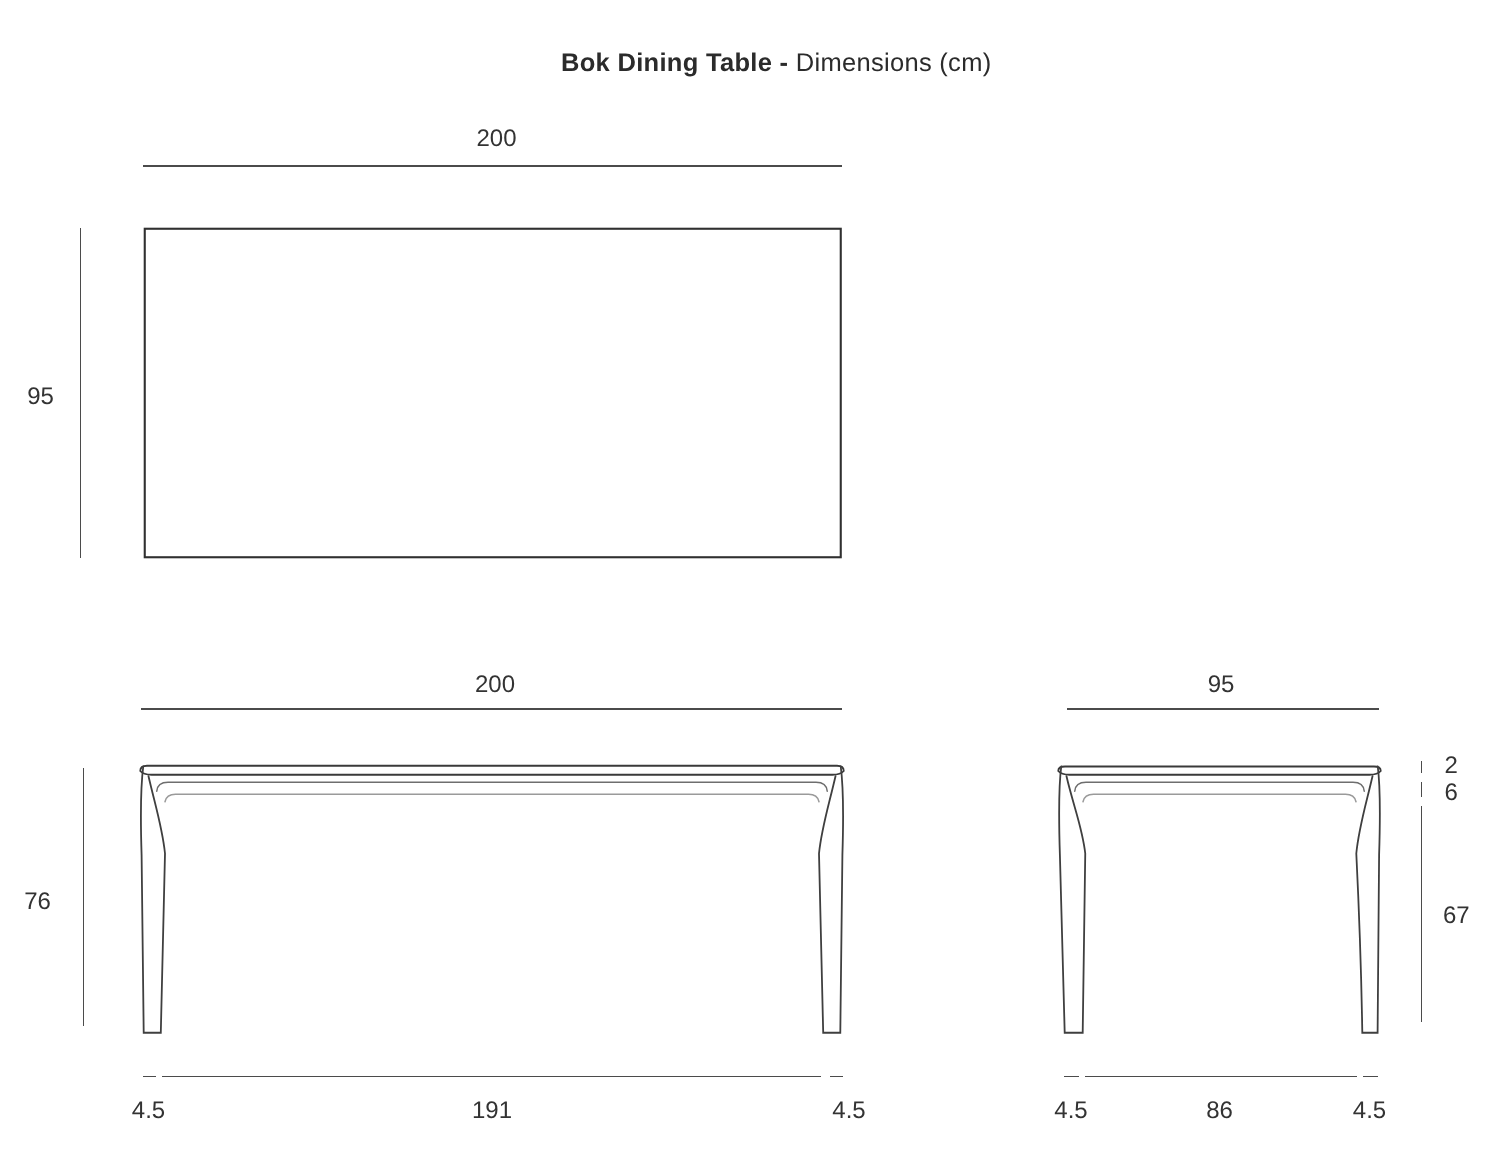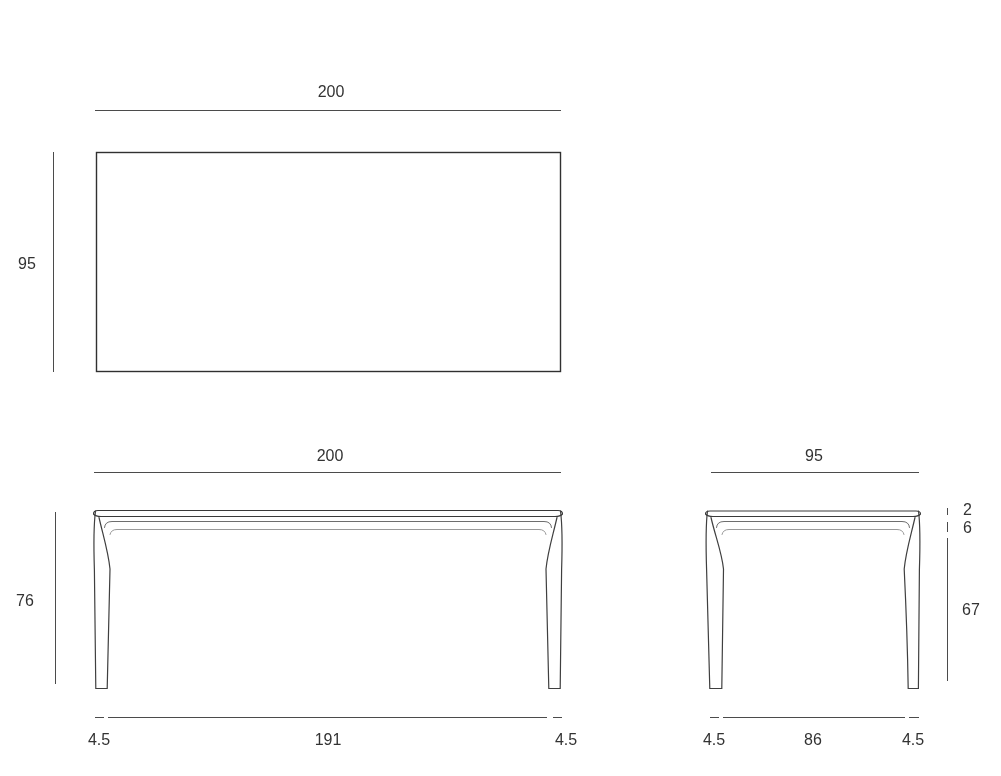--- a/index.html
+++ b/index.html
@@ -28,20 +28,24 @@
     font-family:"Liberation Sans", sans-serif;
     font-size:16px;
     fill:#333333;
   }
 </style>
 </head>
 <body>
 
 <div class="canvas">
 
+  <div class="title">
+    <span class="bold">Bok Dining Table -</span>
+    <span>Dimensions (cm)</span>
+  </div>
 
   <svg class="sheet" width="1001" height="776" viewBox="0 0 1001 776">
 
     <g>
       <g stroke="#4b4b4b" stroke-width="1" shape-rendering="crispEdges">
         <line x1="95" y1="110.5" x2="561" y2="110.5"></line>
         <line x1="53.5" y1="152" x2="53.5" y2="372"></line>
       </g>
       <text x="331" y="97" text-anchor="middle">200</text>
       <text x="27" y="269" text-anchor="middle">95</text>

